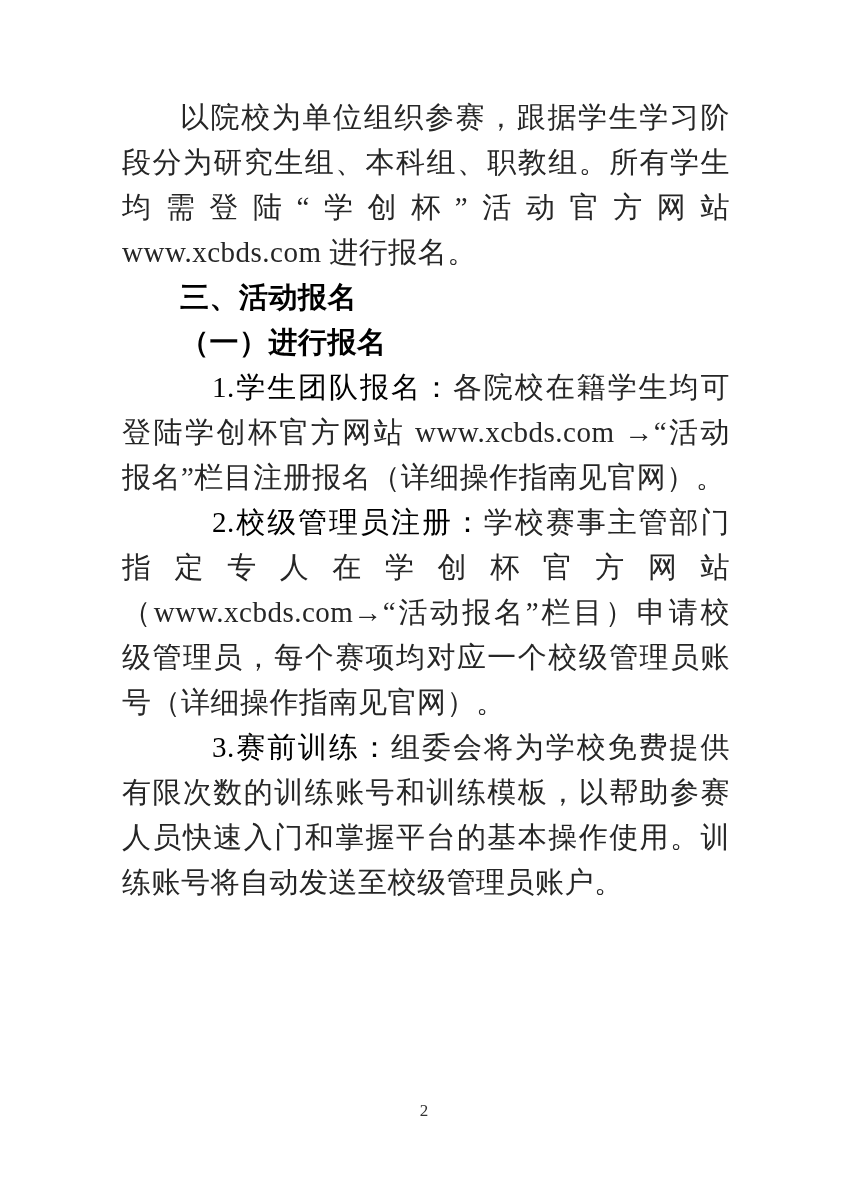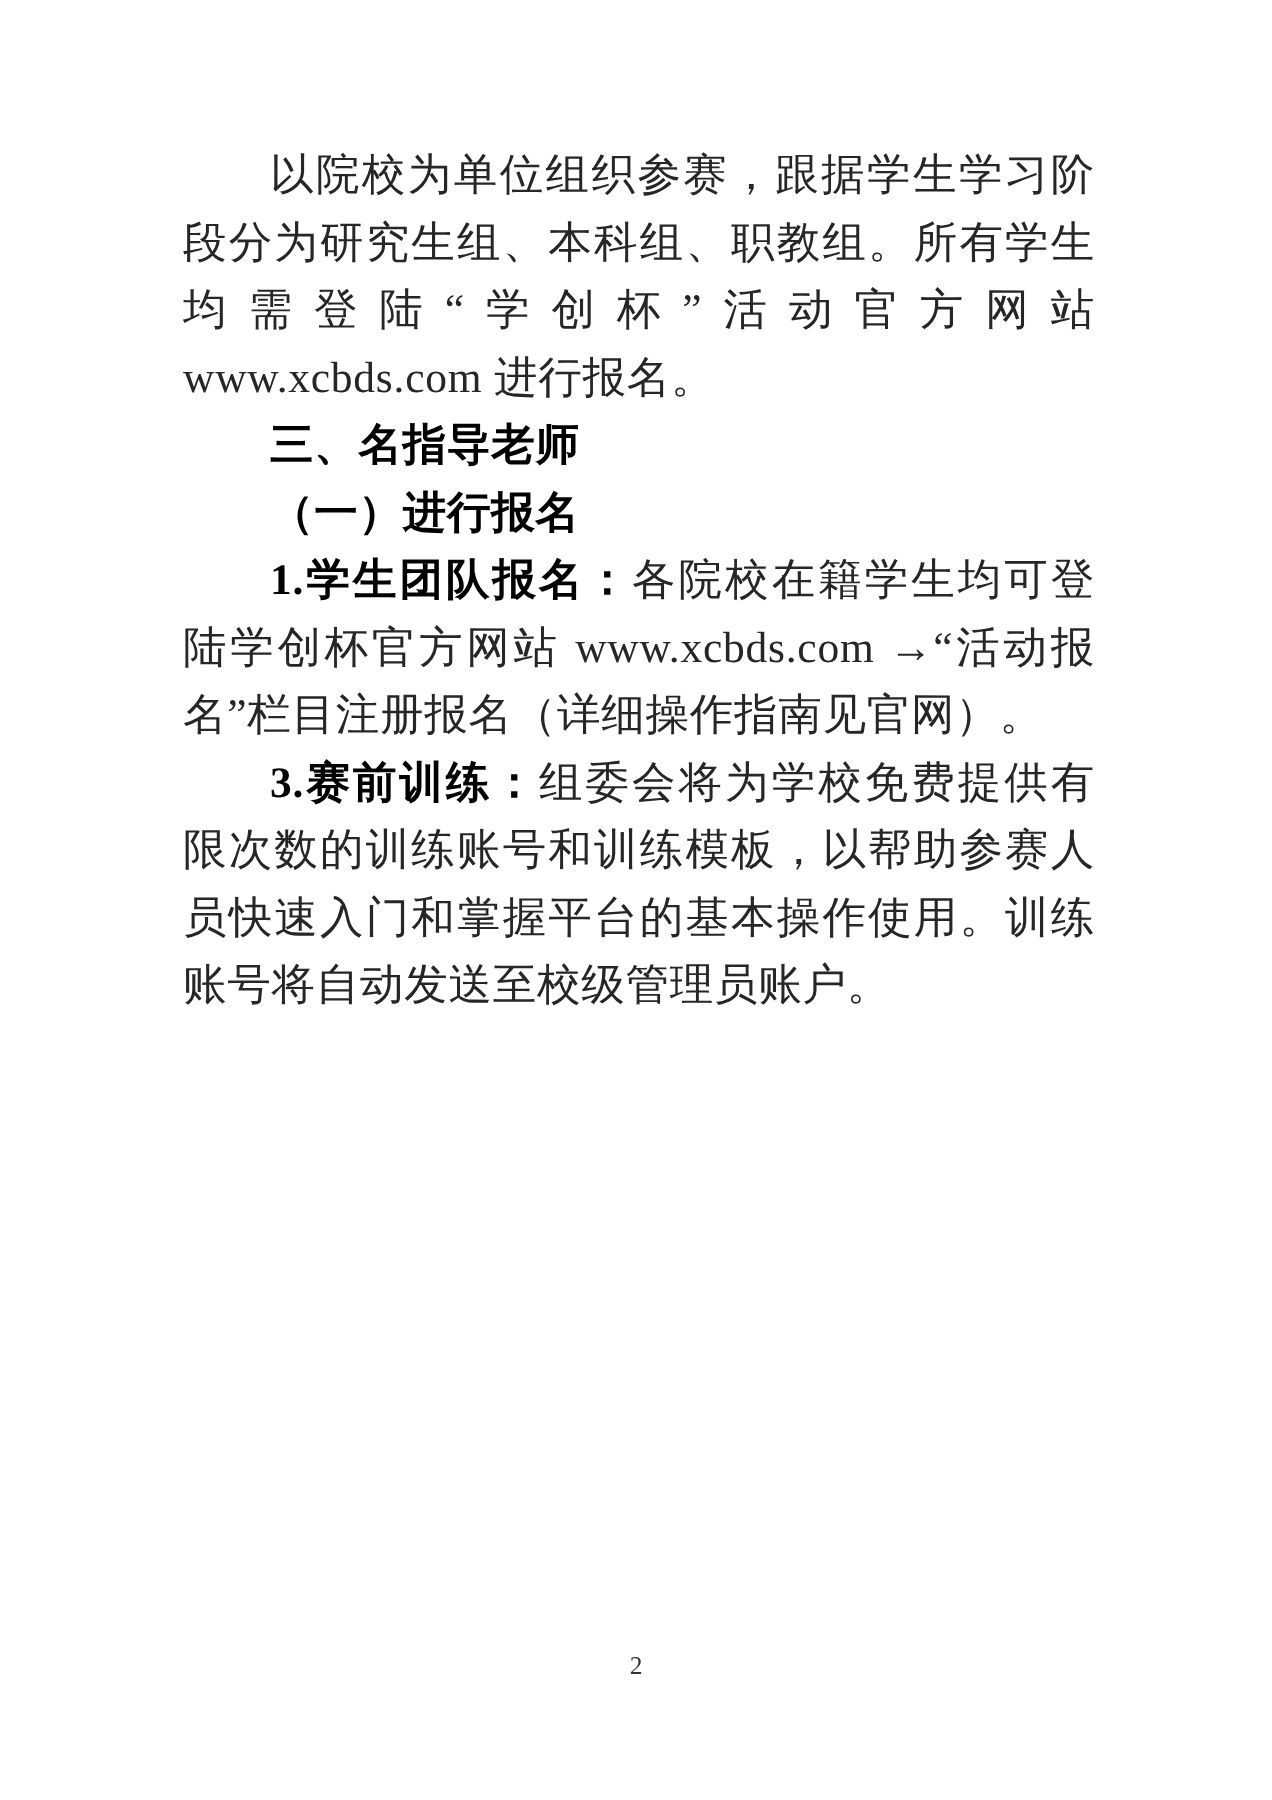--- a/index.html
+++ b/index.html
@@ -36,40 +36,42 @@
     margin: 0;
     padding: 0;
     text-indent: 2em;
   }
   p.heading1,
   p.heading2 {
     font-weight: 700;
     color: #000000;
   }
   p.item .lead {
-    font-weight: 700;
+    font-weight: 400;
     color: #000000;
+    margin-left: 32px;
   }
   .page-number {
     position: absolute;
     top: 1100px;
     left: 0;
     width: 100%;
     text-align: center;
     font-size: 17px;
     line-height: 22px;
     color: #333333;
     font-family: "Liberation Serif", "DejaVu Serif", serif;
   }
 </style>
 </head>
 <body>
 
 <div class="doc-page">
   <div class="doc-content">
       <p class="para body">以院校为单位组织参赛，跟据学生学习阶段分为研究生组、本科组、职教组。所有学生均需登陆“学创杯”活动官方网站 www.xcbds.com 进行报名。</p>
-      <p class="para heading1">三、名指导老师</p>
+      <p class="para heading1">三、活动报名</p>
       <p class="para heading2">（一）进行报名</p>
       <p class="para item"><span class="lead">1.学生团队报名：</span><span>各院校在籍学生均可登陆学创杯官方网站 www.xcbds.com →“活动报名”栏目注册报名（详细操作指南见官网）。</span></p>
+      <p class="para item"><span class="lead">2.校级管理员注册：</span><span>学校赛事主管部门指定专人在学创杯官方网站（www.xcbds.com→“活动报名”栏目）申请校级管理员，每个赛项均对应一个校级管理员账号（详细操作指南见官网）。</span></p>
       <p class="para item"><span class="lead">3.赛前训练：</span><span>组委会将为学校免费提供有限次数的训练账号和训练模板，以帮助参赛人员快速入门和掌握平台的基本操作使用。训练账号将自动发送至校级管理员账户。</span></p>
     </div>
   <div class="page-number">2</div>
 </div>
 
 </body></html>

